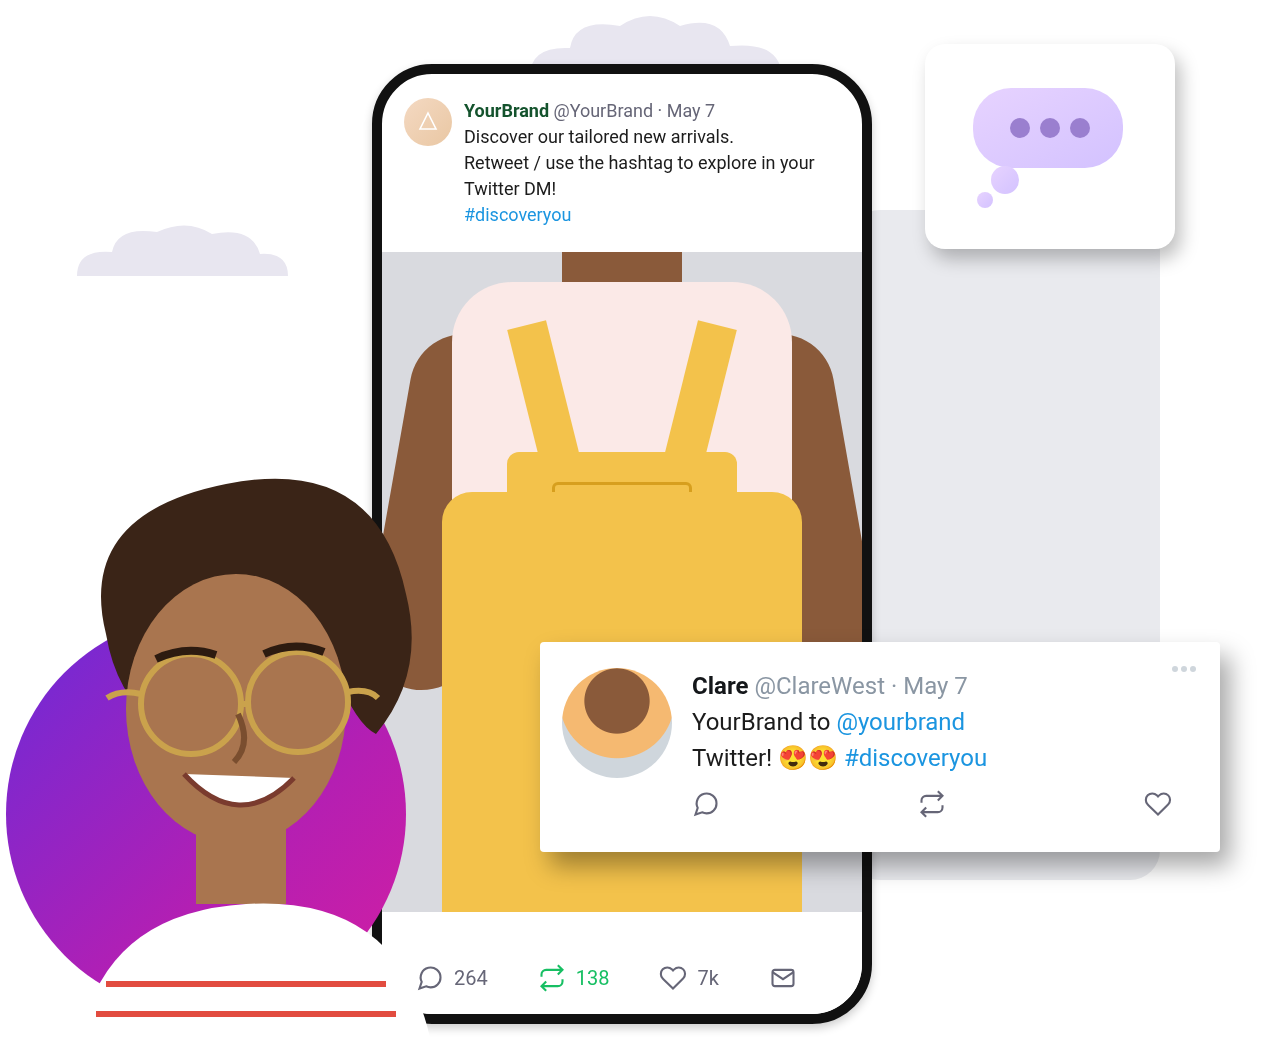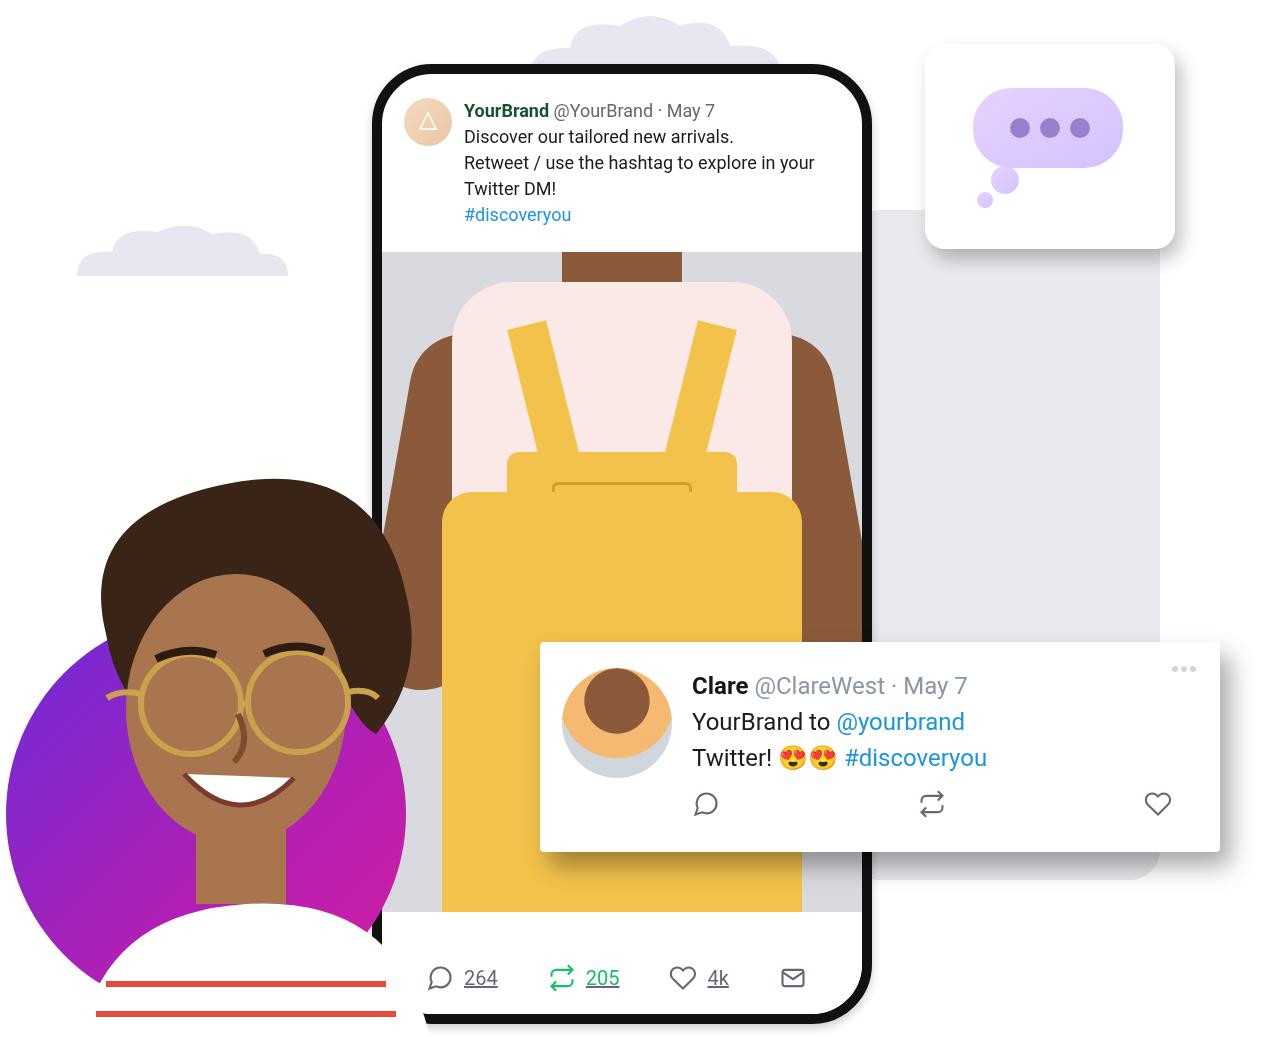--- a/index.html
+++ b/index.html
@@ -62,23 +62,23 @@
         width:230px; height:190px; background:#f3c24b; border-radius:12px;}
   .pocket{ position:absolute; left:50%; top:230px; transform:translateX(-50%);
            width:140px; height:95px; border:3px solid #d79f1e; border-radius:6px;}
   .strap{ position:absolute; top:70px; width:40px; height:210px; background:#f3c24b;}
   .strap.l{ left:150px; transform:rotate(-14deg);}
   .strap.r{ right:150px; transform:rotate(14deg);}
   .neck{ position:absolute; left:50%; top:0; transform:translateX(-50%);
          width:120px; height:90px; background:#8a5a3a; border-radius:0 0 60px 60px;}
   
   .actions{
-    position:absolute; left:16px; bottom:0; width:100%; height:72px;
+    position:absolute; left:6px; bottom:0; width:100%; height:72px;
     background:#fff; display:flex; align-items:center; gap:50px;
-    padding:0 28px; color:#667; font-size:20px;text-decoration:underline;
+    padding:0 28px; color:#667; font-size:20px;
   }
   .actions .grp{ display:flex; align-items:center; gap:10px;}
   .ico{ width:28px; height:28px; stroke:#667; fill:none; stroke-width:1.8;}
   .rt .ico{ stroke:#17bf63; }
   .rt span{ color:#17bf63; }
   
   .reply-card{
     position:absolute; left:540px; top:642px; width:680px; height:210px;
     background:#fff; border-radius:4px;
     box-shadow: 10px 14px 24px rgba(0,0,0,.35);
@@ -173,27 +173,27 @@
     <div class="grp">
       <svg class="ico" viewBox="0 0 24 24">
           <path d="M21 11.5a8.38 8.38 0 0 1-8.5 8.5 8.5 8.5 0 0 1-3.8-.9L3 21l1.9-5.7A8.5 8.5 0 1 1 21 11.5z"></path>
         </svg>
       <span>264</span>
     </div>
     <div class="grp rt">
       <svg class="ico" viewBox="0 0 24 24">
           <path d="M17 1l4 4-4 4M3 11V9a4 4 0 0 1 4-4h14M7 23l-4-4 4-4M21 13v2a4 4 0 0 1-4 4H3"></path>
         </svg>
-      <span>205</span>
+      <span>138</span>
     </div>
     <div class="grp">
       <svg class="ico" viewBox="0 0 24 24">
           <path d="M20.8 4.6a5.5 5.5 0 0 0-7.8 0L12 5.6l-1-1a5.5 5.5 0 0 0-7.8 7.8l1 1L12 21l7.8-7.8 1-1a5.5 5.5 0 0 0 0-7.6z"></path>
         </svg>
-      <span>4k</span>
+      <span>7k</span>
     </div>
     <div class="grp">
       <svg class="ico" viewBox="0 0 24 24">
           <rect x="3" y="5" width="18" height="14" rx="2"></rect>
           <path d="M3 7l9 6 9-6"></path>
         </svg>
     </div>
   </div>
 </div>
 

